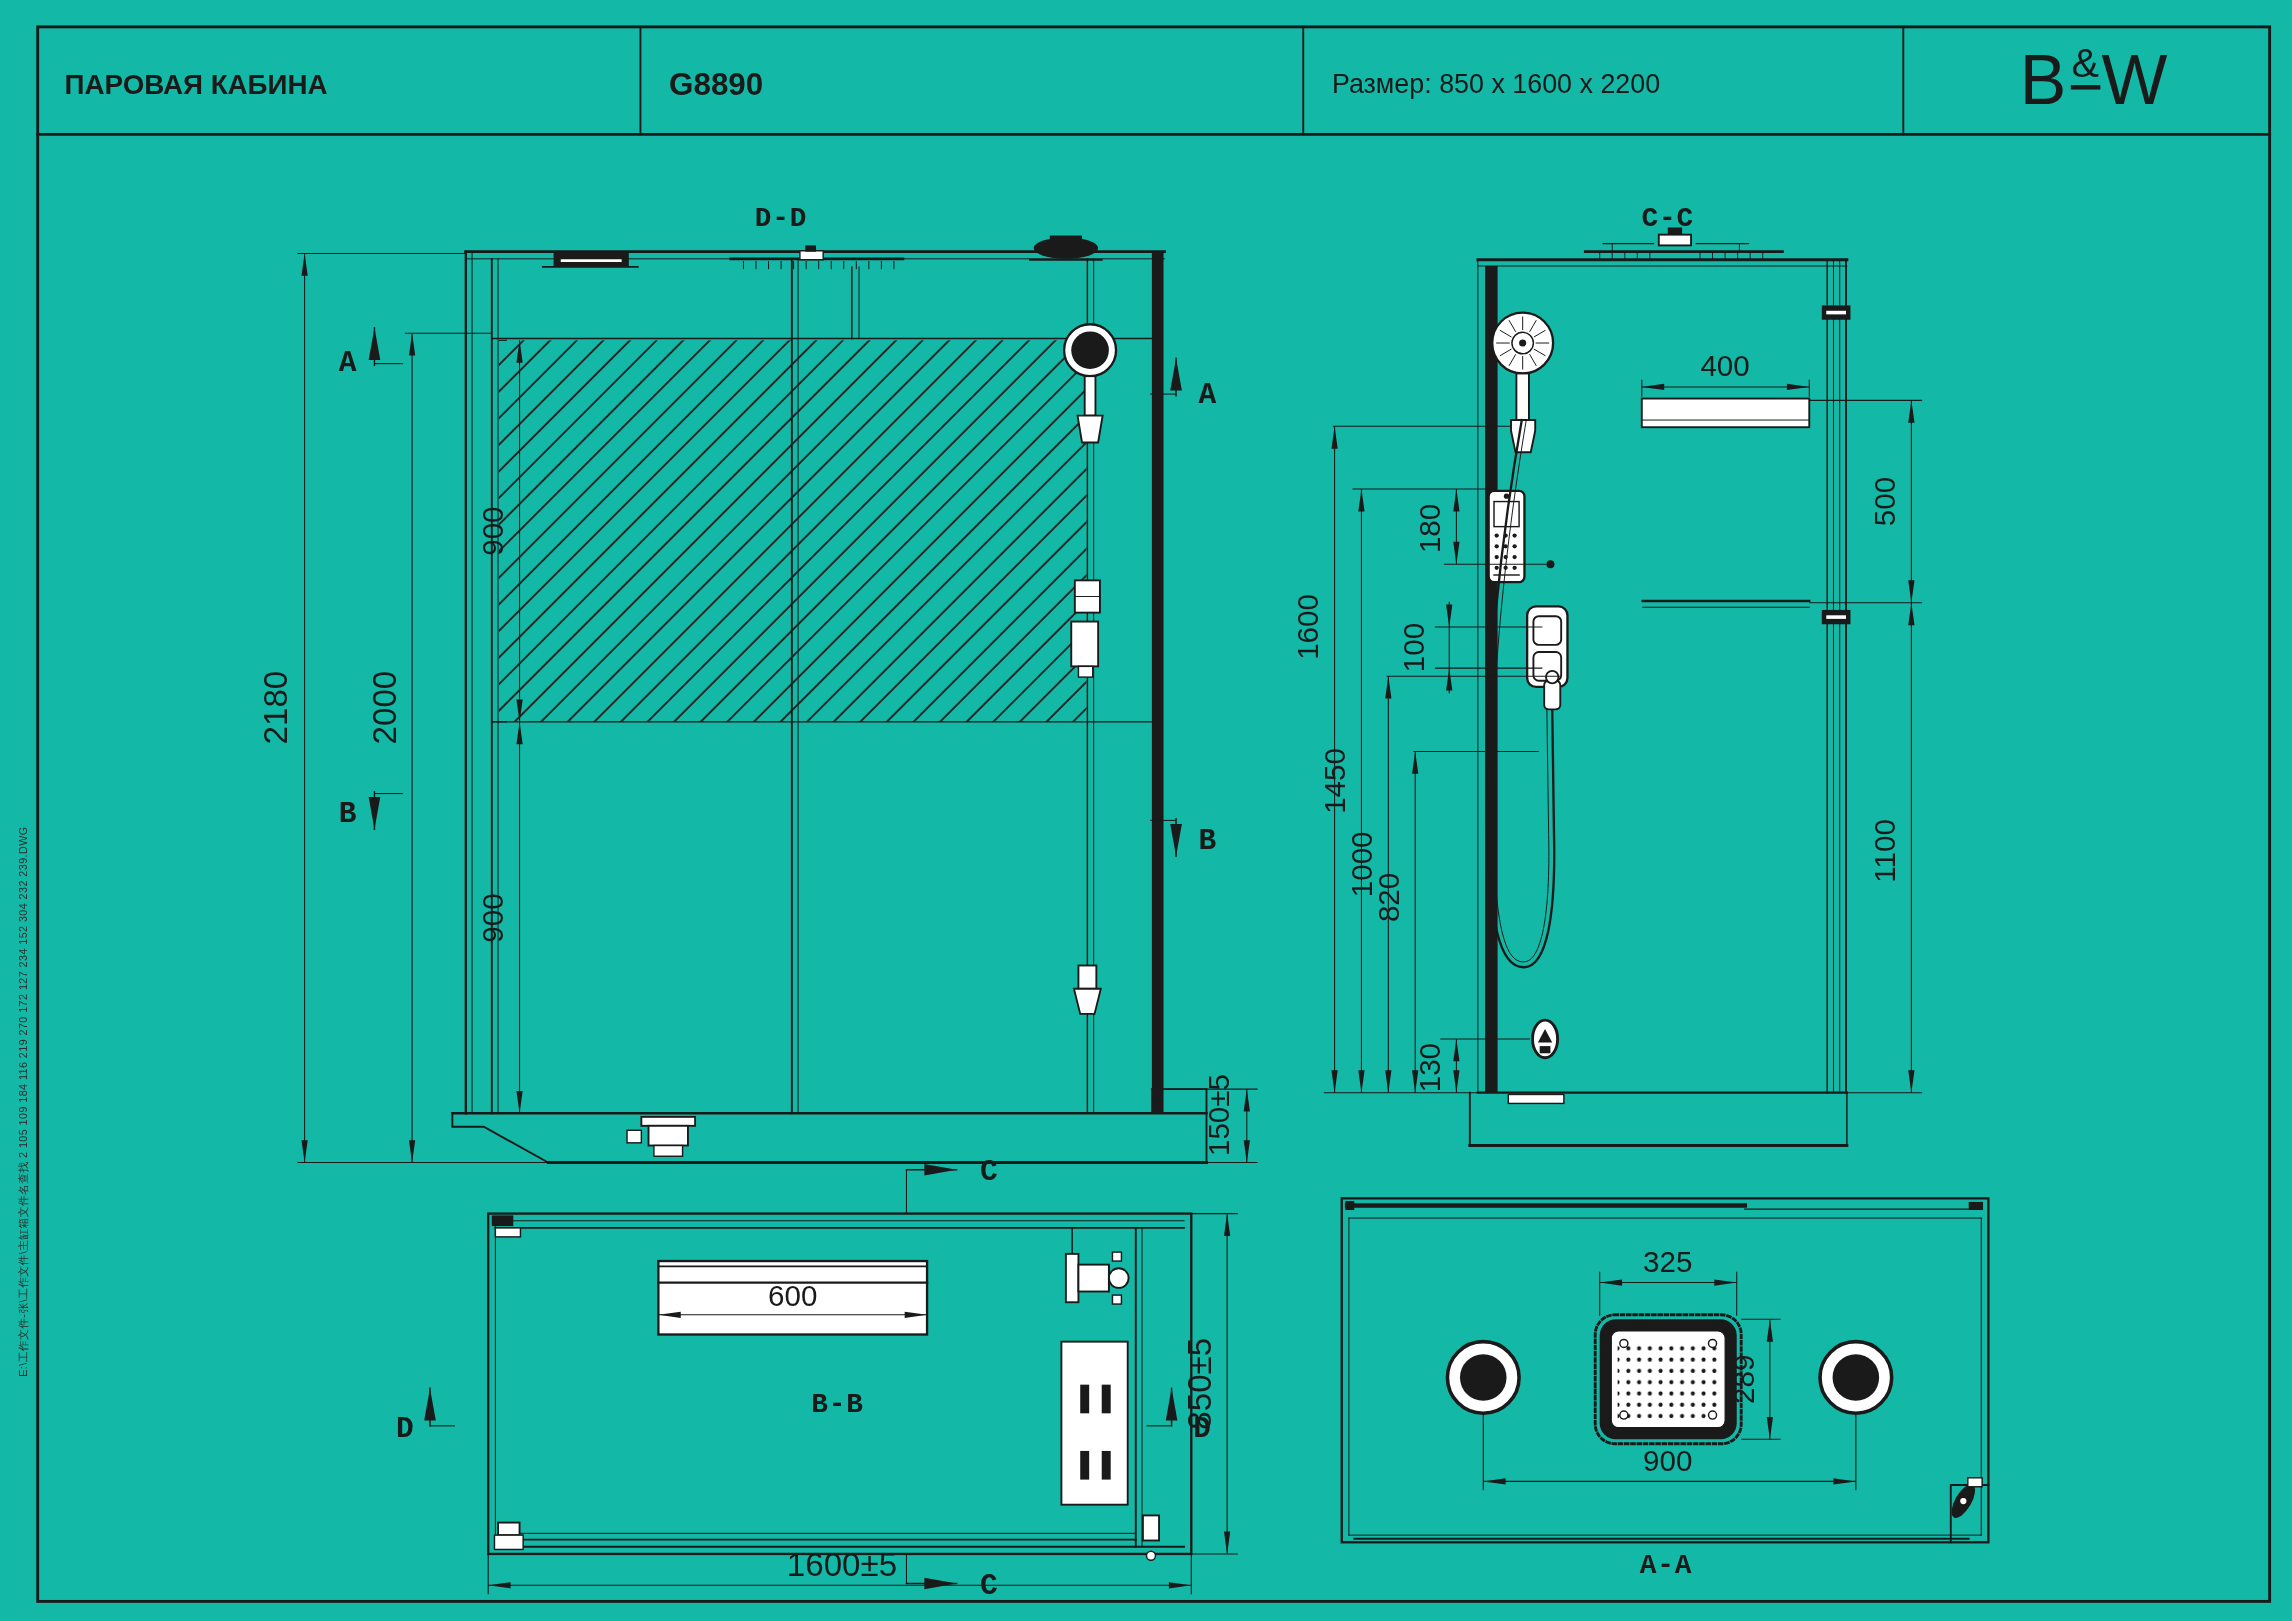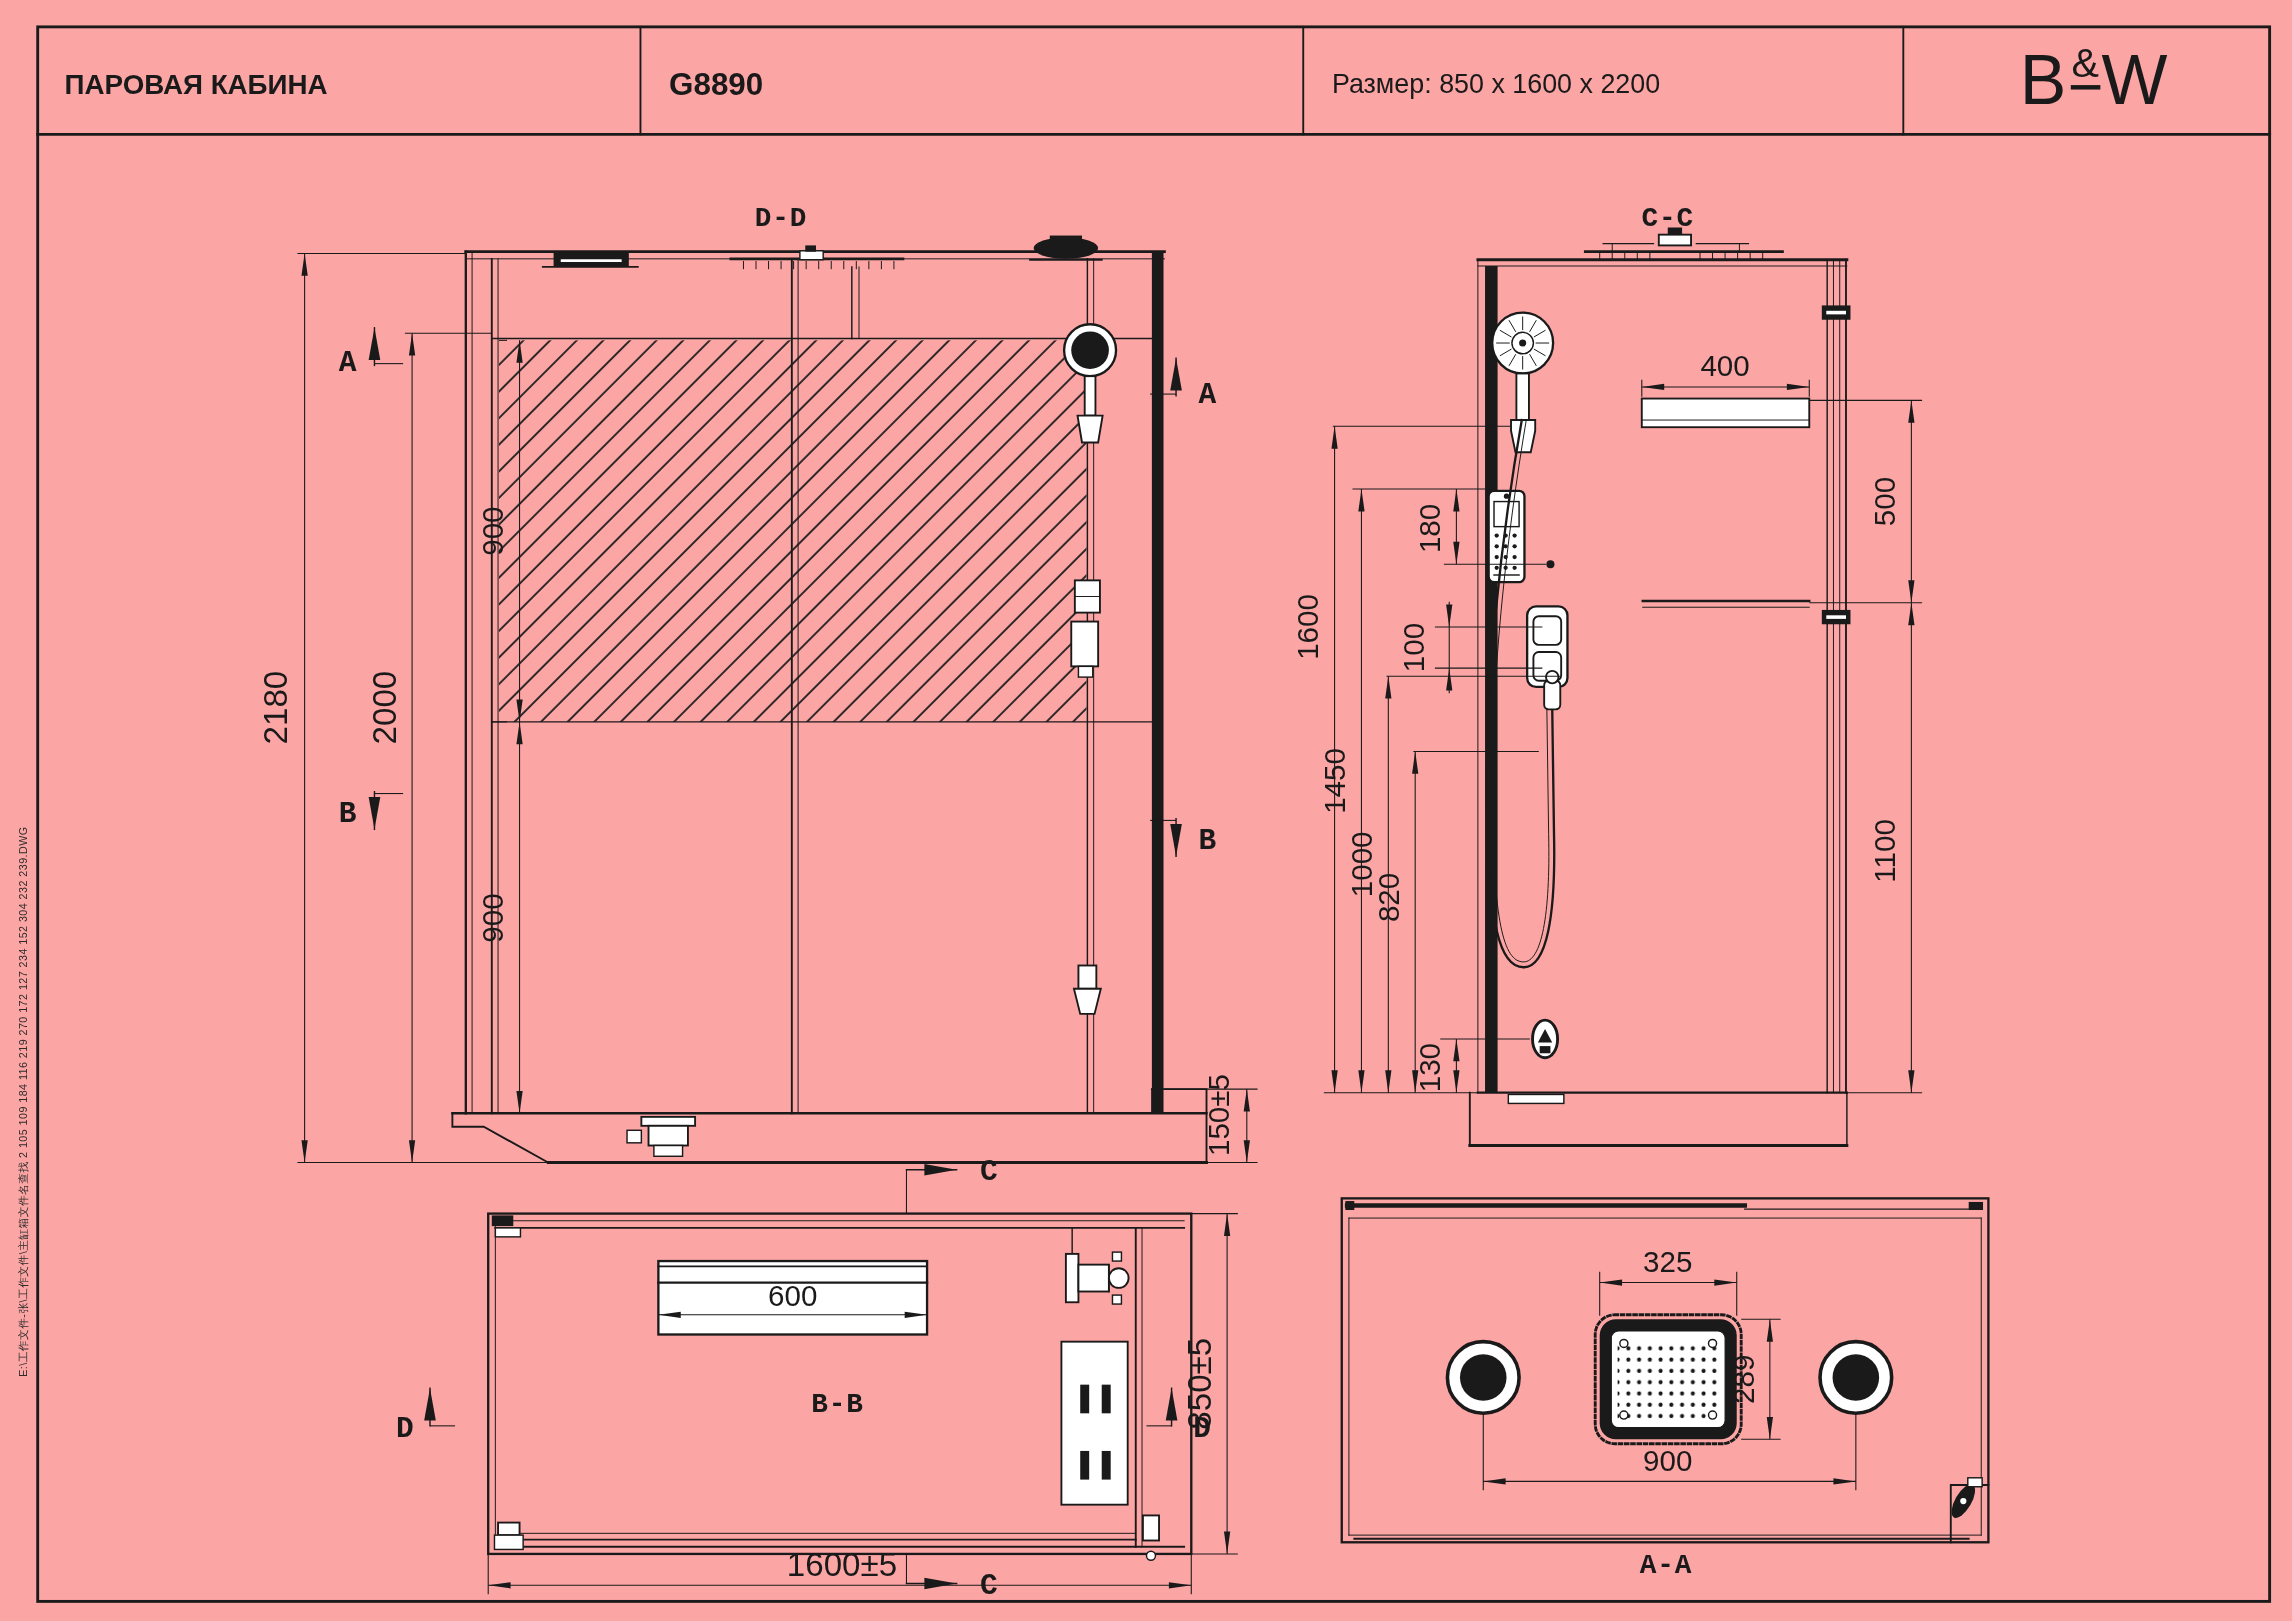--- a/index.html
+++ b/index.html
@@ -1,16 +1,16 @@
 <!DOCTYPE html>
 <html style="font-size:14.3px"><head>
 <meta charset="utf-8">
 <style>
   html,body{margin:0;padding:0;background:#ffffff;}
-  #page{position:relative;width:2293px;height:1622px;background:#fca5a5;overflow:hidden;
+  #page{position:relative;width:2293px;height:1622px;background:#14b8a6;overflow:hidden;
         font-family:"Liberation Sans",sans-serif;}
   svg{position:absolute;left:0;top:0;}
   svg *{vector-effect:none;}
   .ln{stroke:#1a1a1a;fill:none;stroke-linecap:square;}
   .s1{stroke-width:1.1;}  .s15{stroke-width:1.6;}  .s2{stroke-width:2.1;}
   .s25{stroke-width:2.6;} .s3{stroke-width:3.2;}   .s4{stroke-width:4;} .s5{stroke-width:5;}
   .xl{stroke:#1a1a1a;stroke-width:1.2;fill:none;}
   .dl{stroke:#1a1a1a;stroke-width:1.2;fill:none;}
   .blk{fill:#1a1a1a;stroke:none;}
   .wht{fill:#ffffff;}

